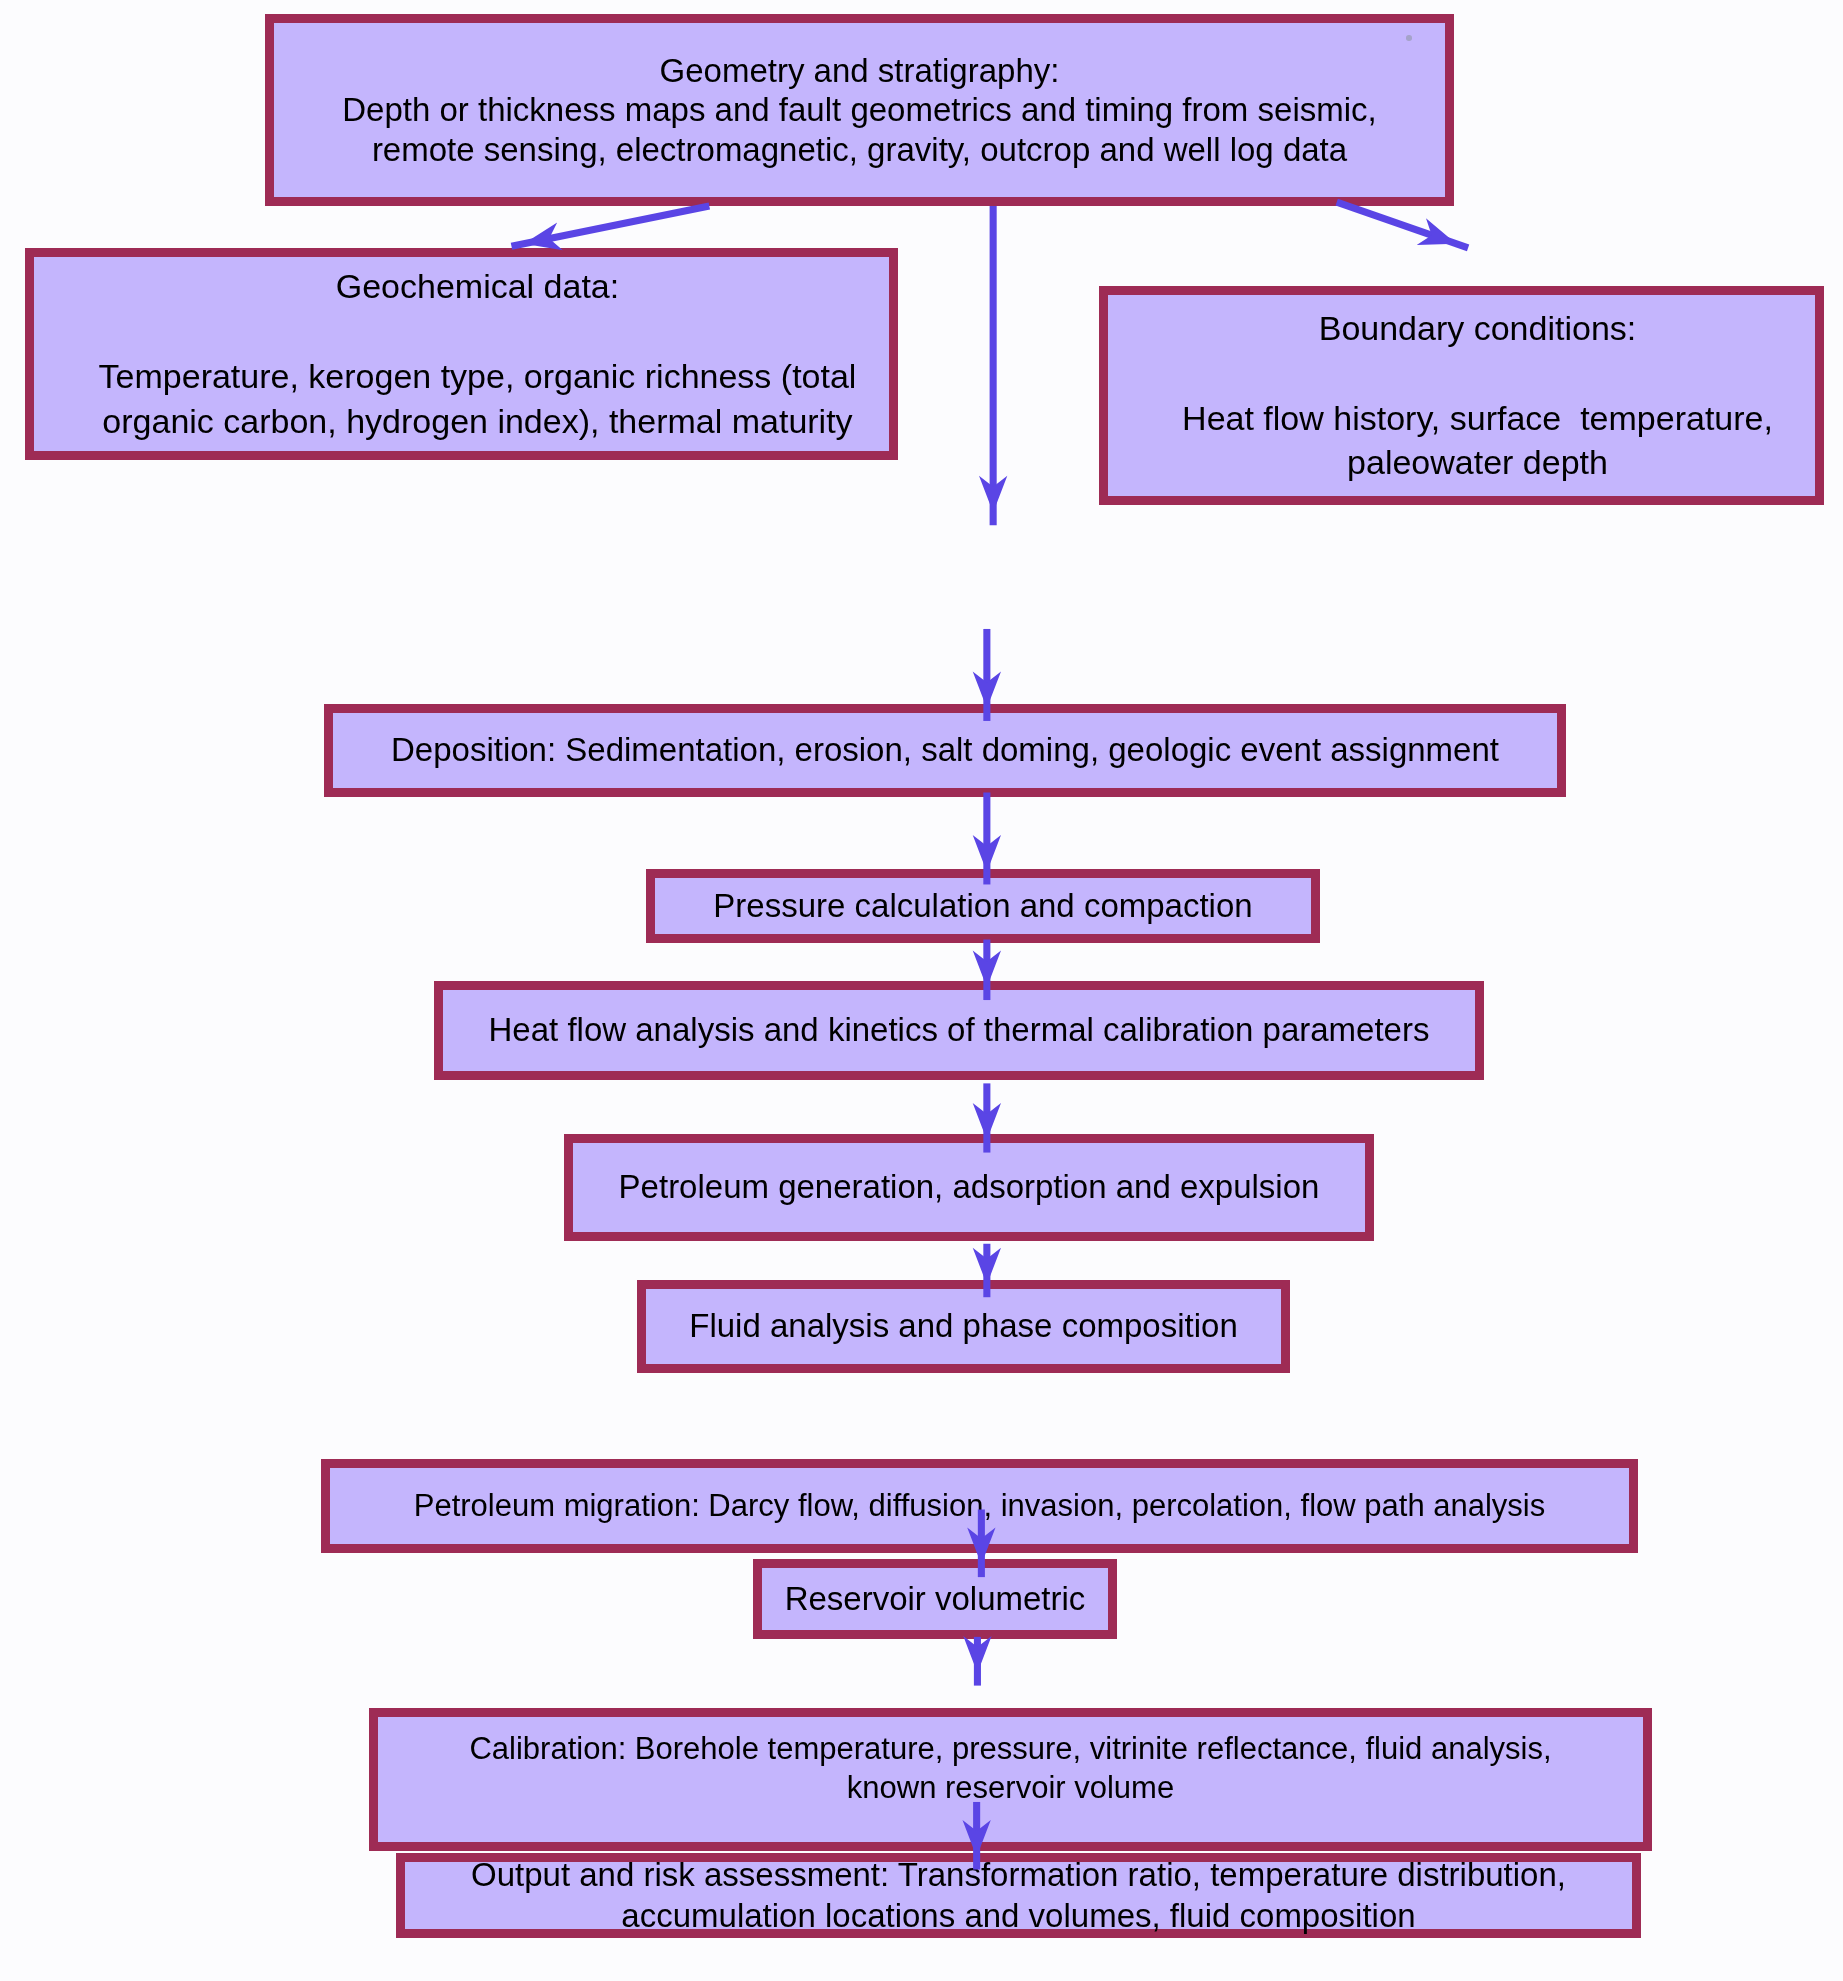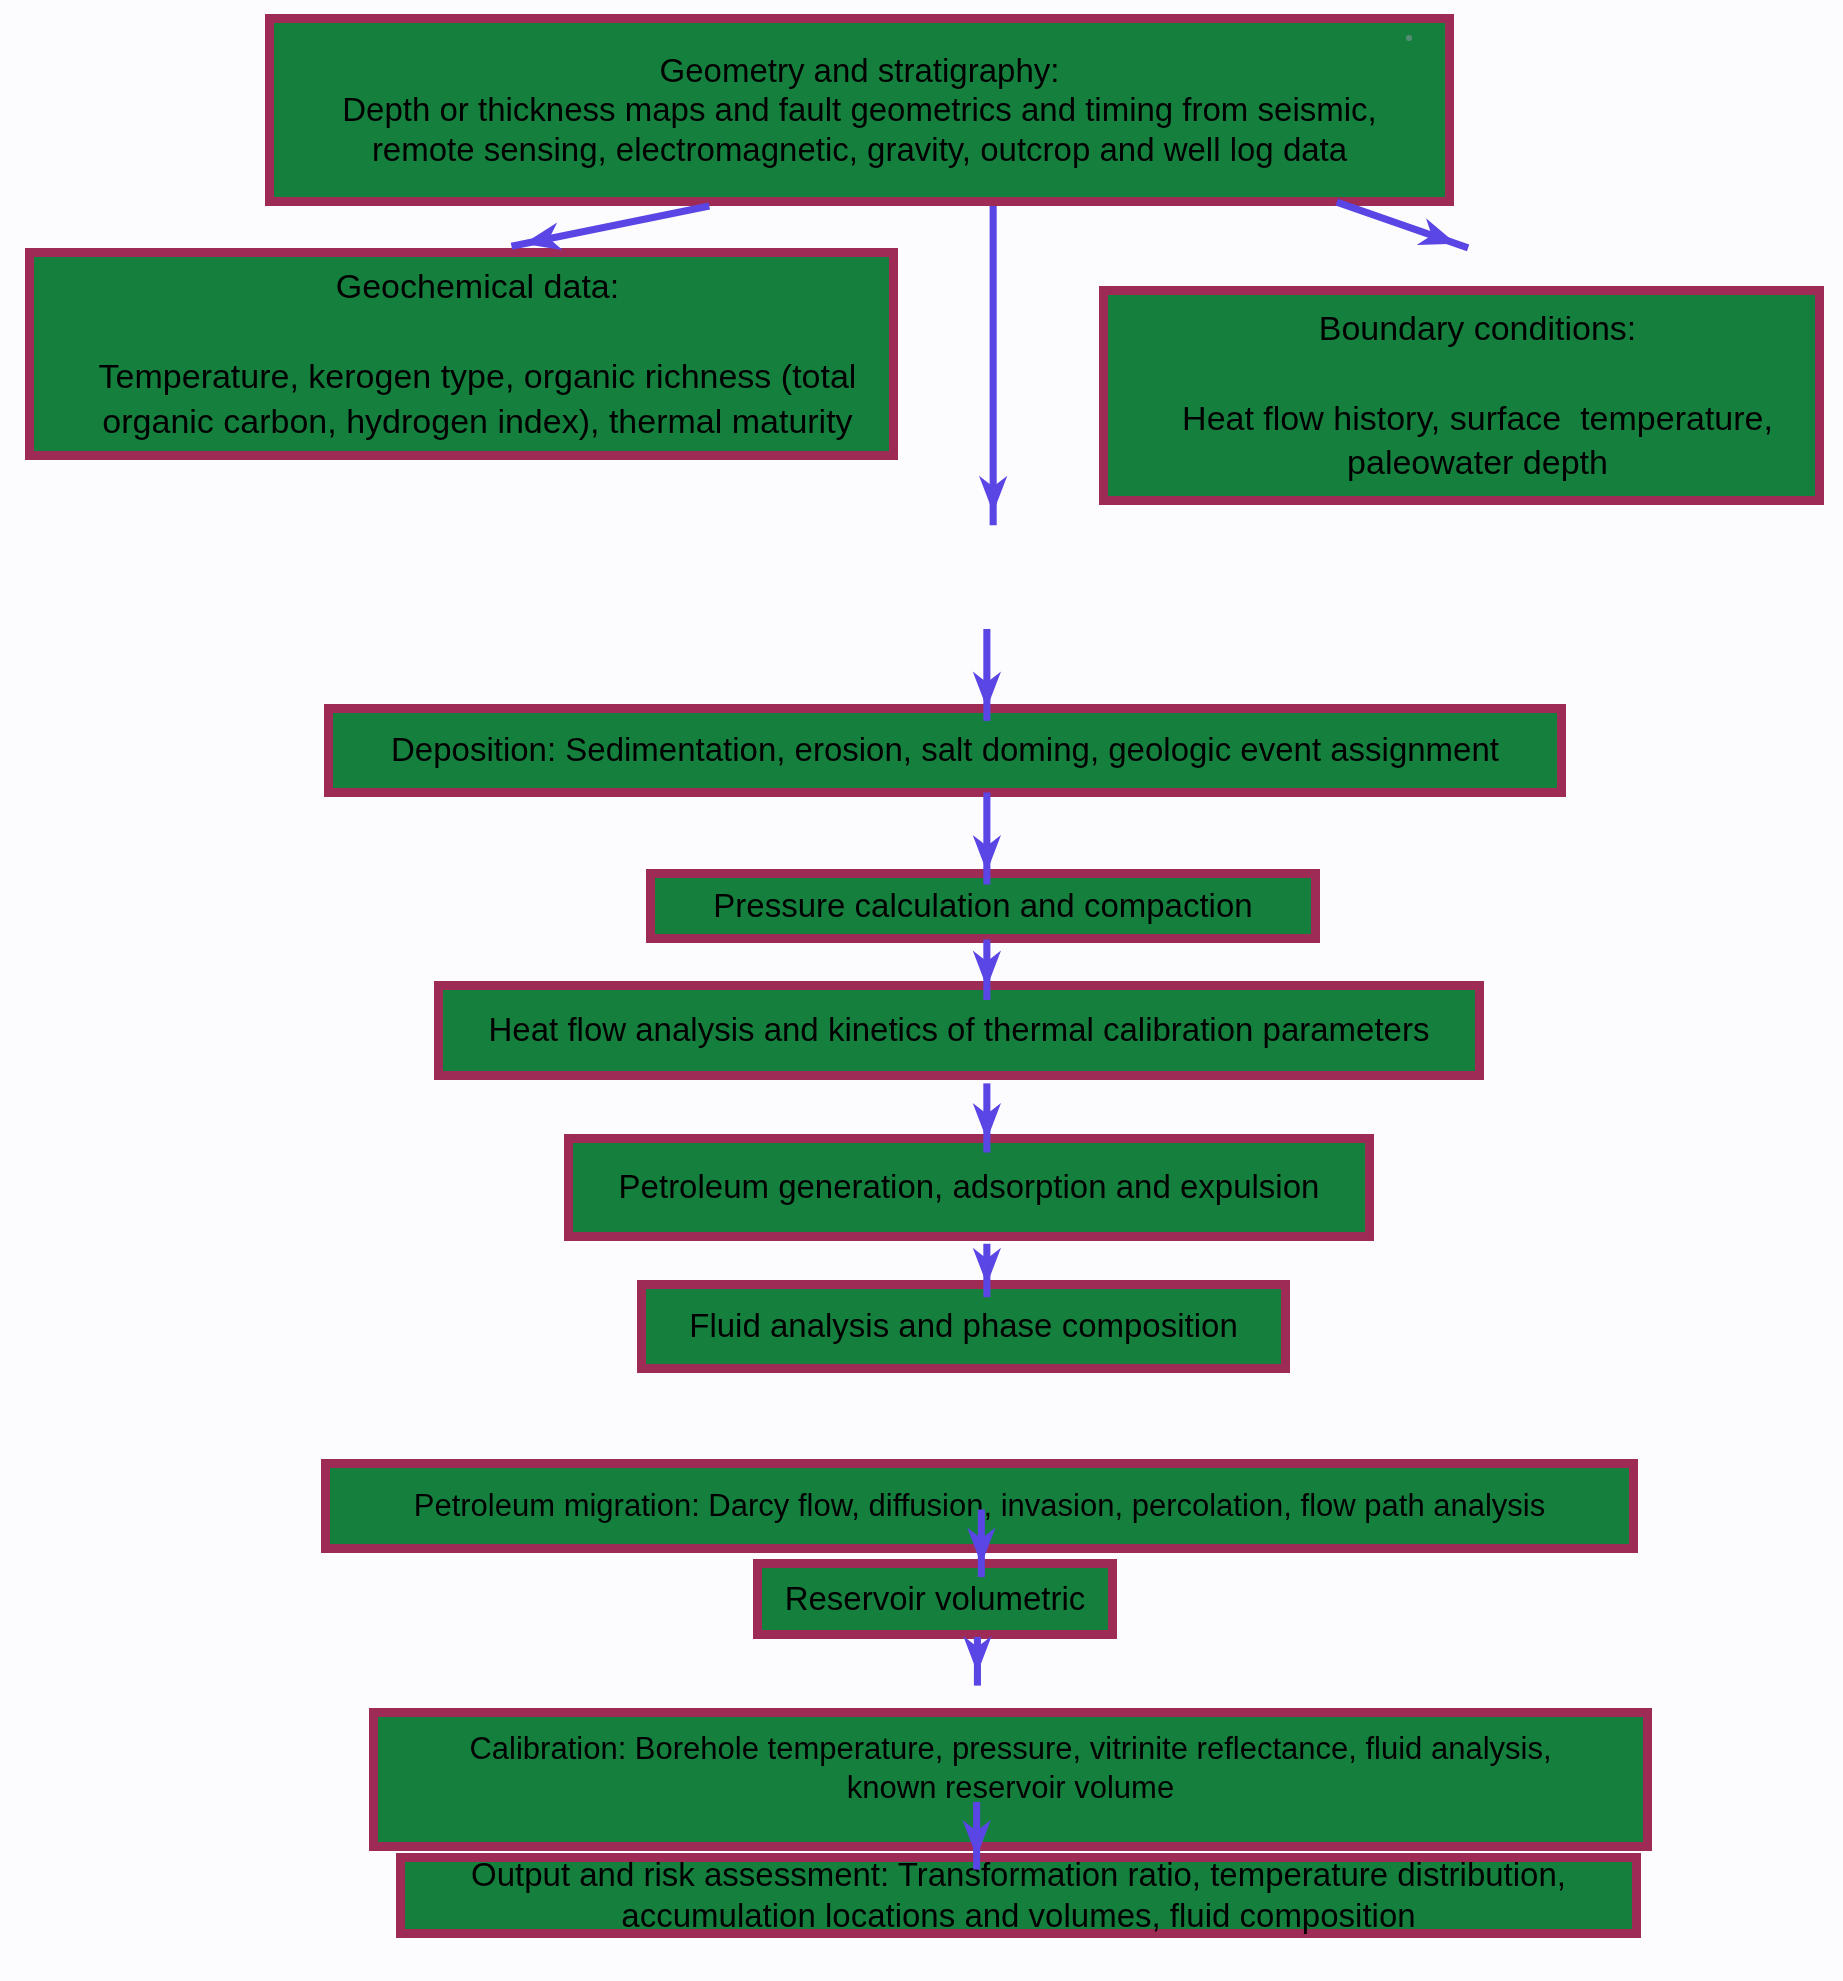--- a/index.html
+++ b/index.html
@@ -9,21 +9,21 @@
     height: 1982px;
     background: #fcfcfe;
     font-family: "Liberation Sans", sans-serif;
     color: #000000;
     overflow: hidden;
   }
   .fc-box {
     position: absolute;
     box-sizing: border-box;
     border: 9.4px solid #9e2b55;
-    background: #15803d;
+    background: #c4b5fd;
     display: flex;
     align-items: center;
     justify-content: center;
     text-align: center;
     font-size: 33px;
     line-height: 1.24;
     color: #000000;
   }
   .fc-box .txt {
     display: block;

